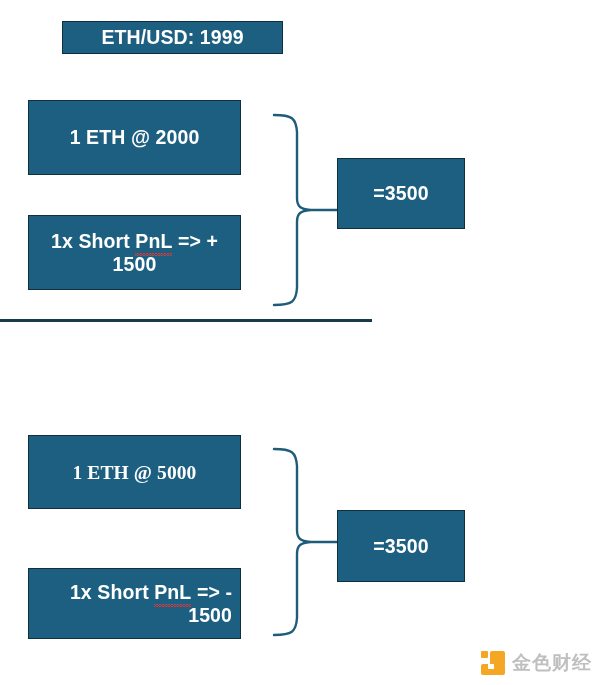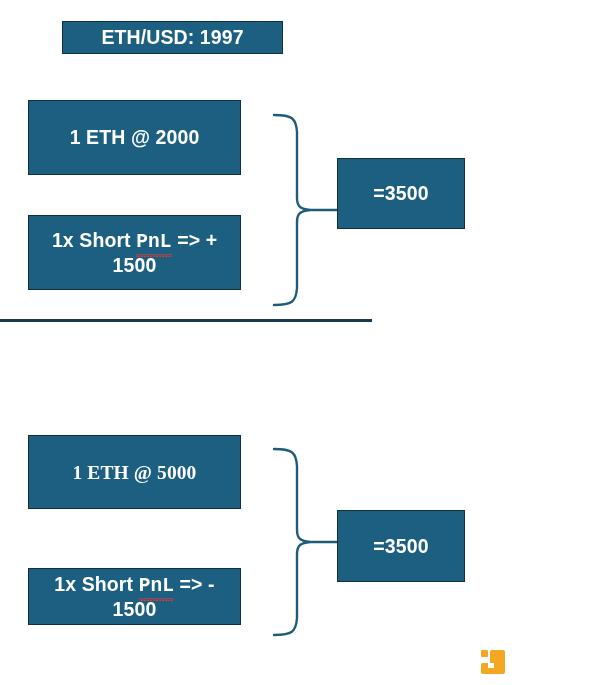--- a/index.html
+++ b/index.html
@@ -46,21 +46,20 @@
   }
   .box.result {
     font-size: 19.5px;
     font-weight: 700;
   }
 
   
   .squiggle {
     position: relative;
     display: inline-block;
-    font-family: Liberation Mono, monospace;
   }
   .squiggle::after {
     content: "";
     position: absolute;
     left: 0;
     right: 0;
     bottom: -3px;
     height: 3px;
     background-image:
       linear-gradient(45deg, transparent 40%, #D73A3A 40%, #D73A3A 60%, transparent 60%),
@@ -132,21 +131,21 @@
     color: #BFBFBF;
     letter-spacing: 1px;
     font-family: "DejaVu Sans", sans-serif;
   }
 </style>
 </head>
 <body>
 
 <div id="canvas">
 
-  <div class="box header" style="left:62px; top:21px; width:221px; height:33px;">ETH/USD: 1997</div>
+  <div class="box header" style="left:62px; top:21px; width:221px; height:33px;">ETH/USD: 1999</div>
 
   <div class="box item" style="left:28px; top:100px; width:213px; height:75px;">1 ETH @ 2000</div>
 
   <div class="box item" style="left:28px; top:215px; width:213px; height:75px;">
     <span><span>1x Short </span><span class="squiggle">PnL</span><span> =&gt; + 1500</span></span>
   </div>
 
   <svg class="brace" style="left:270px; top:110px; width:72px; height:200px;" viewBox="0 0 72 200">
     <path d="M 4 5
              C 22 5, 26 8, 27 22
@@ -158,21 +157,21 @@
     <line x1="40" y1="100" x2="69" y2="100" stroke="#1F5C7A" stroke-width="2.4" stroke-linecap="round"></line>
   </svg>
 
   <div class="box result" style="left:337px; top:158px; width:128px; height:71px;">=3500</div>
 
   <div class="divider" style="left:0px; top:319px; width:372px; height:2.5px;"></div>
 
 
   <div class="box item" style="left:28px; top:435px; width:213px; height:74px;font-family:Liberation Serif, serif;">1 ETH @ 5000</div>
 
-  <div class="box item" style="left:28px; top:568px; width:213px; height:57px;">
+  <div class="box item" style="left:28px; top:568px; width:213px; height:71px;text-align:right;">
     <span><span>1x Short </span><span class="squiggle">PnL</span><span> =&gt; - 1500</span></span>
   </div>
 
   <svg class="brace" style="left:270px; top:444px; width:72px; height:196px;" viewBox="0 0 72 196">
     <path d="M 4 5
              C 22 5, 26 8, 27 22
              L 27 86
              C 27 95, 31 97, 40 98
              C 31 99, 27 101, 27 110
              L 27 174
@@ -182,15 +181,16 @@
 
   <div class="box result" style="left:337px; top:510px; width:128px; height:72px;">=3500</div>
 
   <div class="watermark" style="left:481px; top:650px;">
     <div class="wm-mark">
       <div class="wm-sq-small"></div>
       <div class="wm-sq-big"></div>
       <div class="wm-sq-foot"></div>
       <div class="wm-notch"></div>
     </div>
+    <div class="wm-text">金色财经</div>
   </div>
 
 </div>
 
 </body></html>

